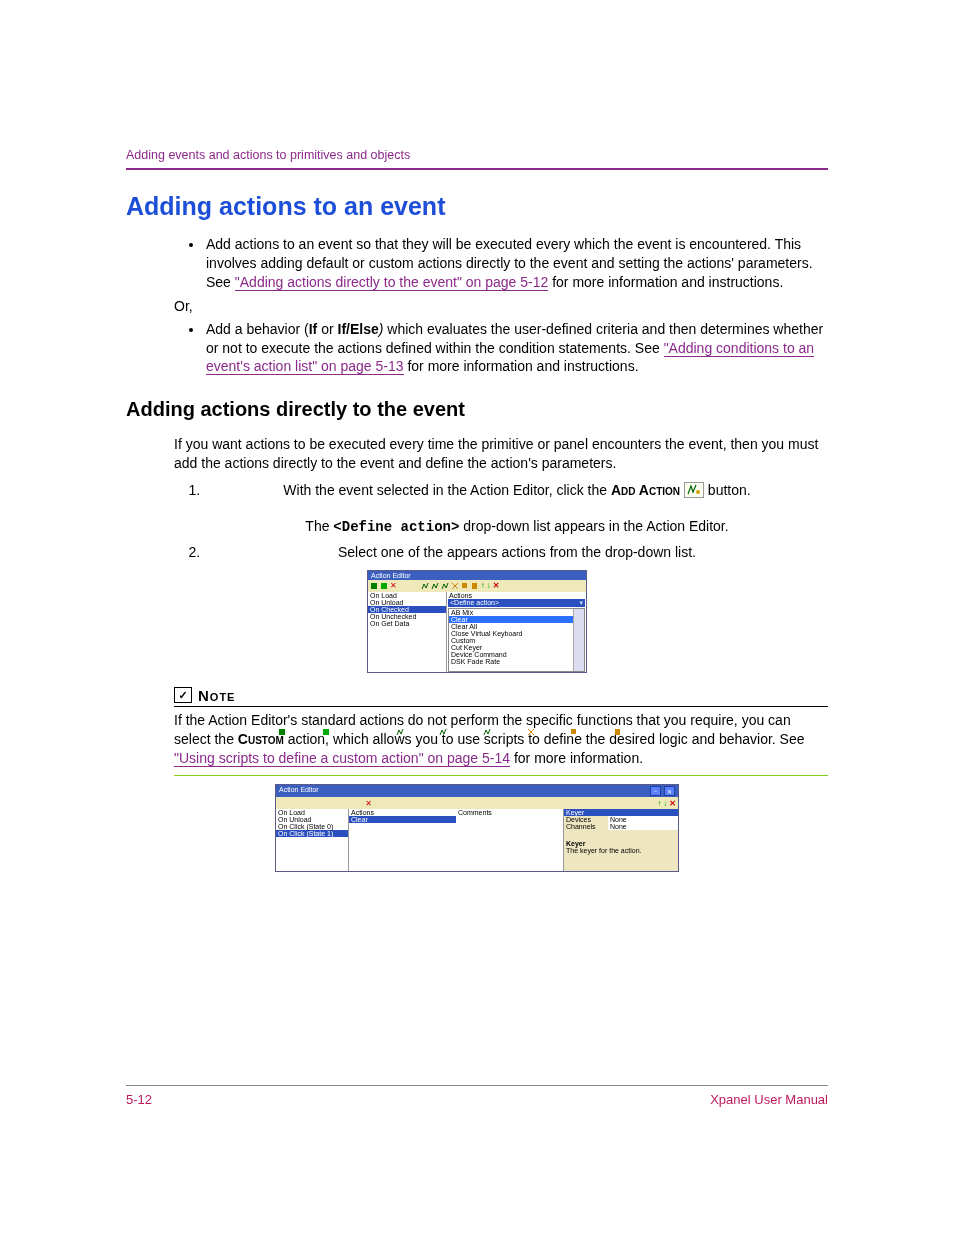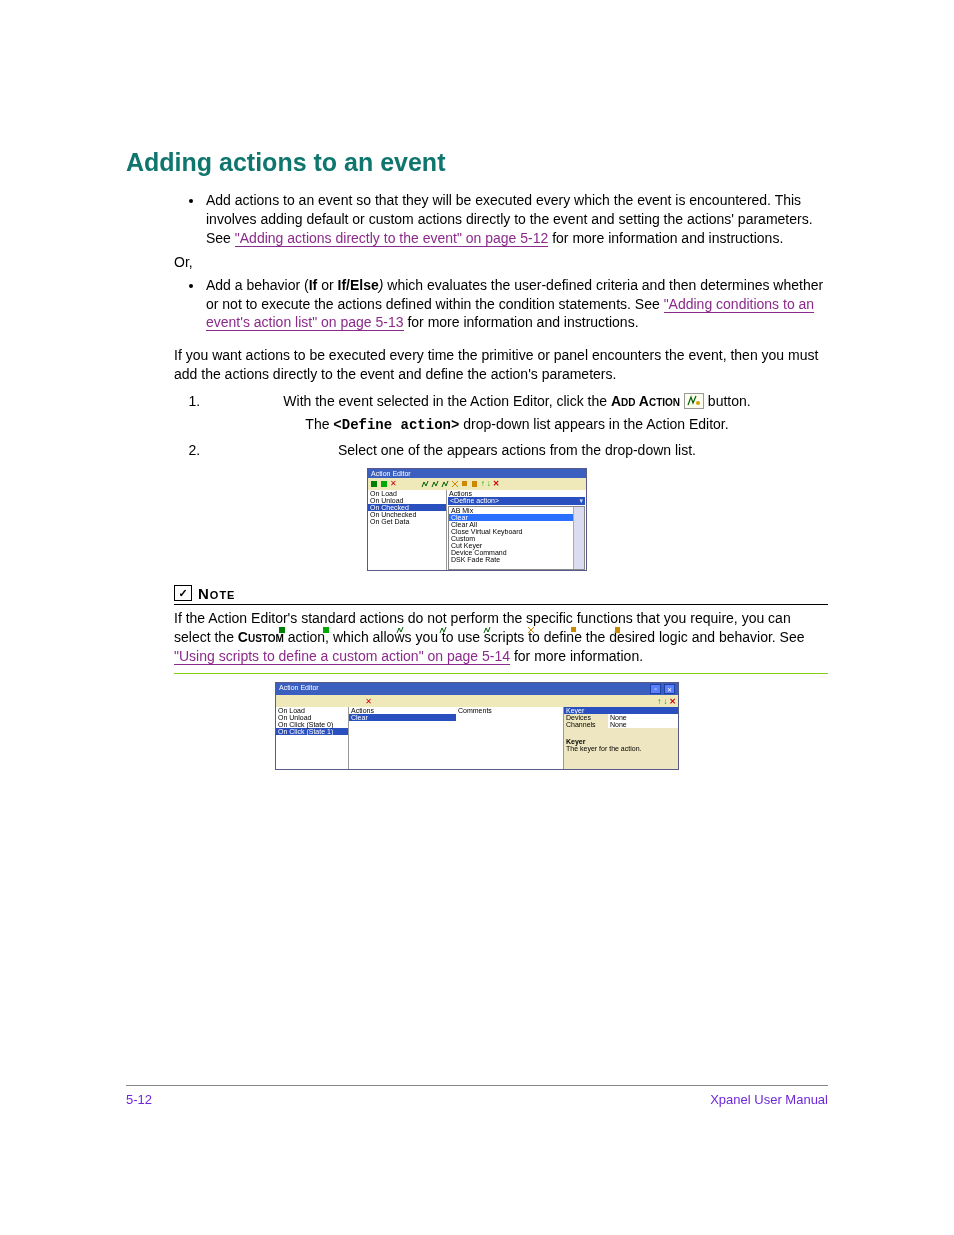--- a/index.html
+++ b/index.html
@@ -20,21 +20,21 @@
     font-size: 12.5px;
     color: #8b2a8b;
     padding-bottom: 6px;
     border-bottom: 2px solid #8b2a8b;
     margin-bottom: 22px;
   }
   h1.main {
     font-size: 25px;
     font-weight: bold;
     margin: 0 0 14px 0;
-    color: #0f766e;
+    color: #1d4ed8;
   }
   .intro {
     margin-left: 48px;
     font-size: 14px;
     line-height: 1.35;
     margin-bottom: 8px;
   }
   ul.bullets {
     margin: 4px 0 0 48px;
     padding-left: 30px;
@@ -208,60 +208,62 @@
 
   
   .footer {
     position:absolute;
     left:126px; right:126px;
     bottom: 128px;
     border-top: 1px solid #888;
     padding-top: 6px;
     display:flex; justify-content:space-between;
     font-size: 13px;
-    color:#6d28d9;
+    color:#be185d;
     margin-top:40px;
   }
 </style>
 </head>
 <body>
 
 <div class="page">
 
+  <div class="breadcrumb">Adding events and actions to primitives and objects</div>
 
   <h1 class="main">Adding actions to an event</h1>
 
 
   <ul class="bullets">
     <li>
       <span>Add actions to an event so that they will be executed every which the event is encountered. This involves adding default or custom actions directly to the event and setting the actions' parameters. See </span><a class="xref">"Adding actions directly to the event" on page 5-12</a><span> for more information and instructions.</span>
     </li>
   </ul>
 
   <p class="orline">Or,</p>
 
   <ul class="bullets">
     <li>
       <span>Add a behavior (</span><b>If</b><span> or </span><b>If/Else</b><i>)</i><span> which evaluates the user-defined criteria and then determines whether or not to execute the actions defined within the condition statements. See </span><a class="xref">"Adding conditions to an event's action list" on page 5-13</a><span> for more information and instructions.</span>
     </li>
   </ul>
 
+  <h2 class="sub">Adding actions directly to the event</h2>
 
   <p class="intro">If you want actions to be executed every time the primitive or panel encounters the event, then you must add the actions directly to the event and define the action's parameters.</p>
 
   <ol class="steps">
     <li>
       <span>With the event selected in the Action Editor, click the </span><span class="smallcaps">Add Action</span>
       <span class="icon-inline">
         <svg width="18" height="14">
             <path d="M3 11 L6 3 L8 9 L11 2" stroke="#006000" fill="none" stroke-width="1.2"></path>
             <circle cx="13" cy="9" r="2" fill="#d0a000"></circle>
           </svg>
       </span><span>  button.</span>
-      <div style="margin-top:4px;">
+      <div style="margin-top:17px;">
         <span>The </span><span class="mono">&lt;Define action&gt;</span><span>  drop-down list appears in the Action Editor.</span>
       </div>
     </li>
     <li>Select one of the appears actions from the drop-down list.</li>
   </ol>
 
   <div class="fig1-wrap">
     <div class="fig1">
       <div class="titlebar">Action Editor</div>
       <div class="toolbar">

